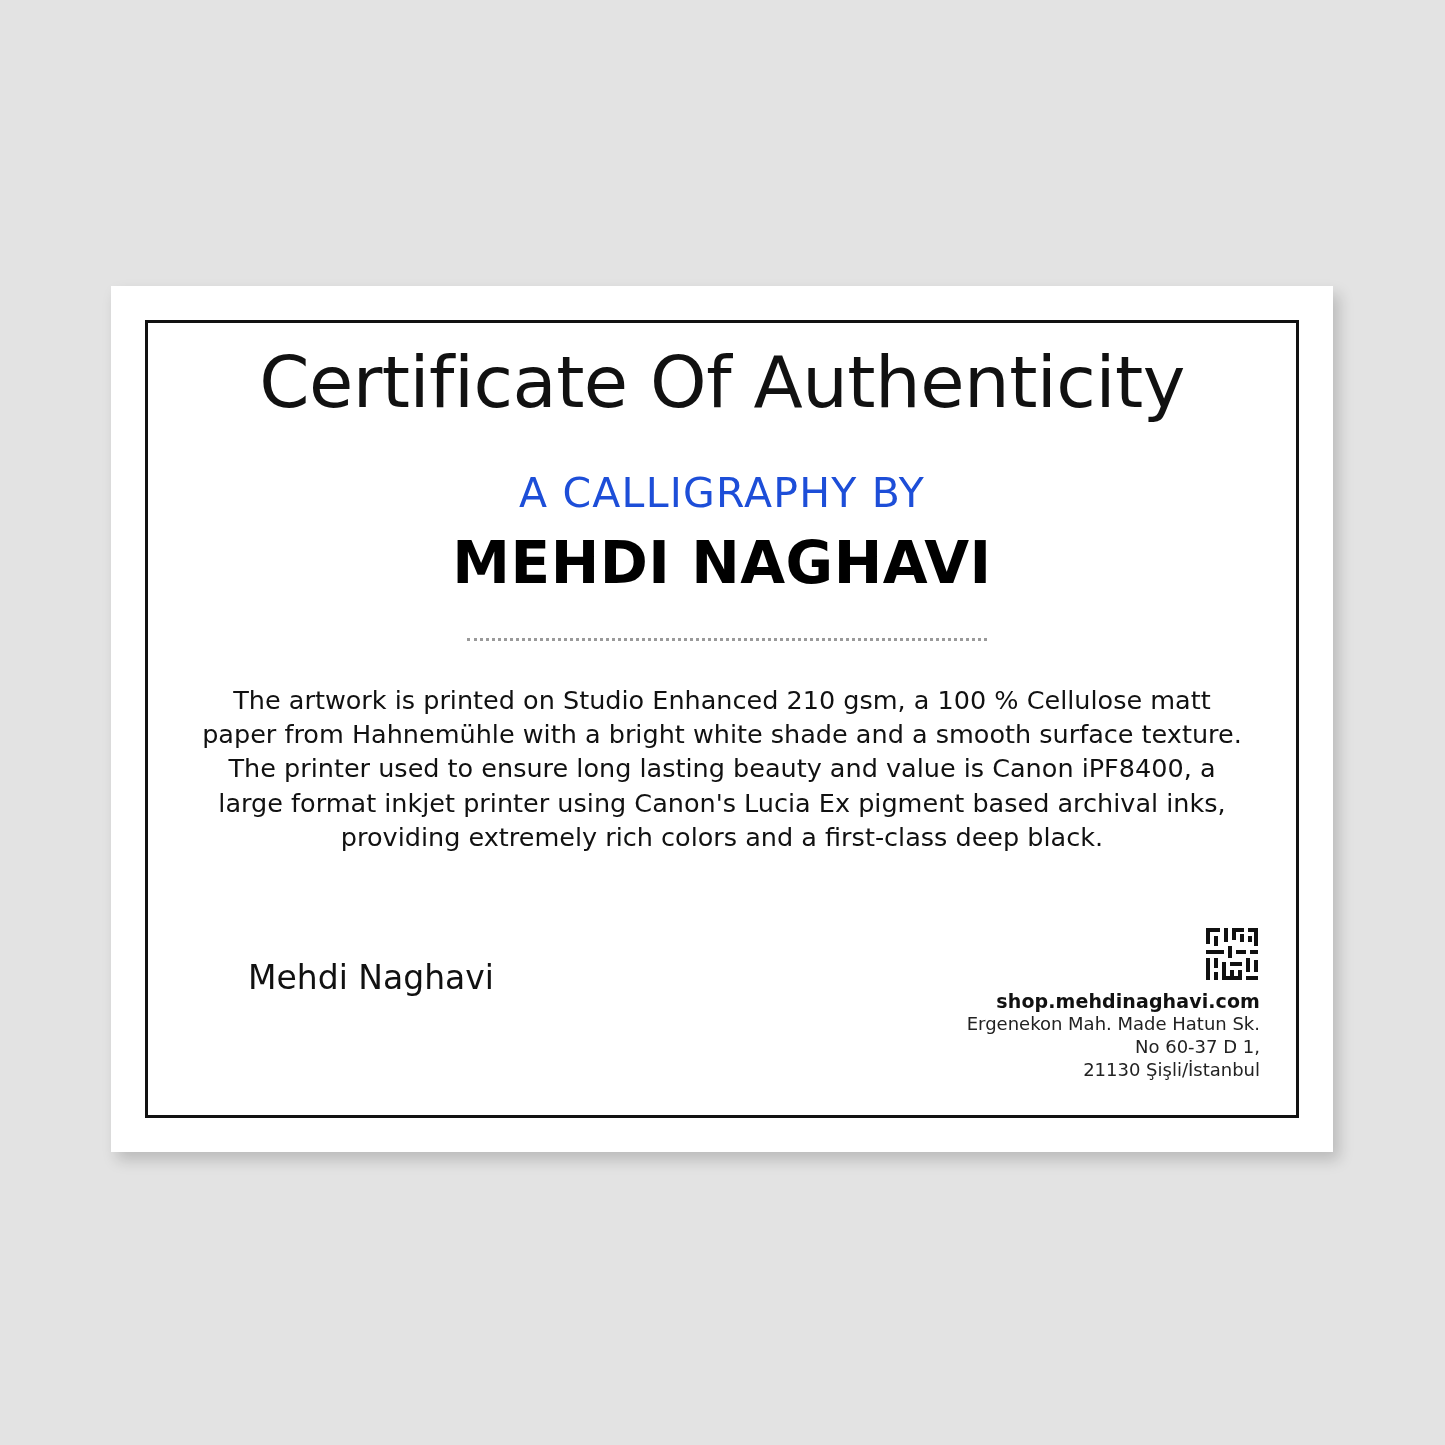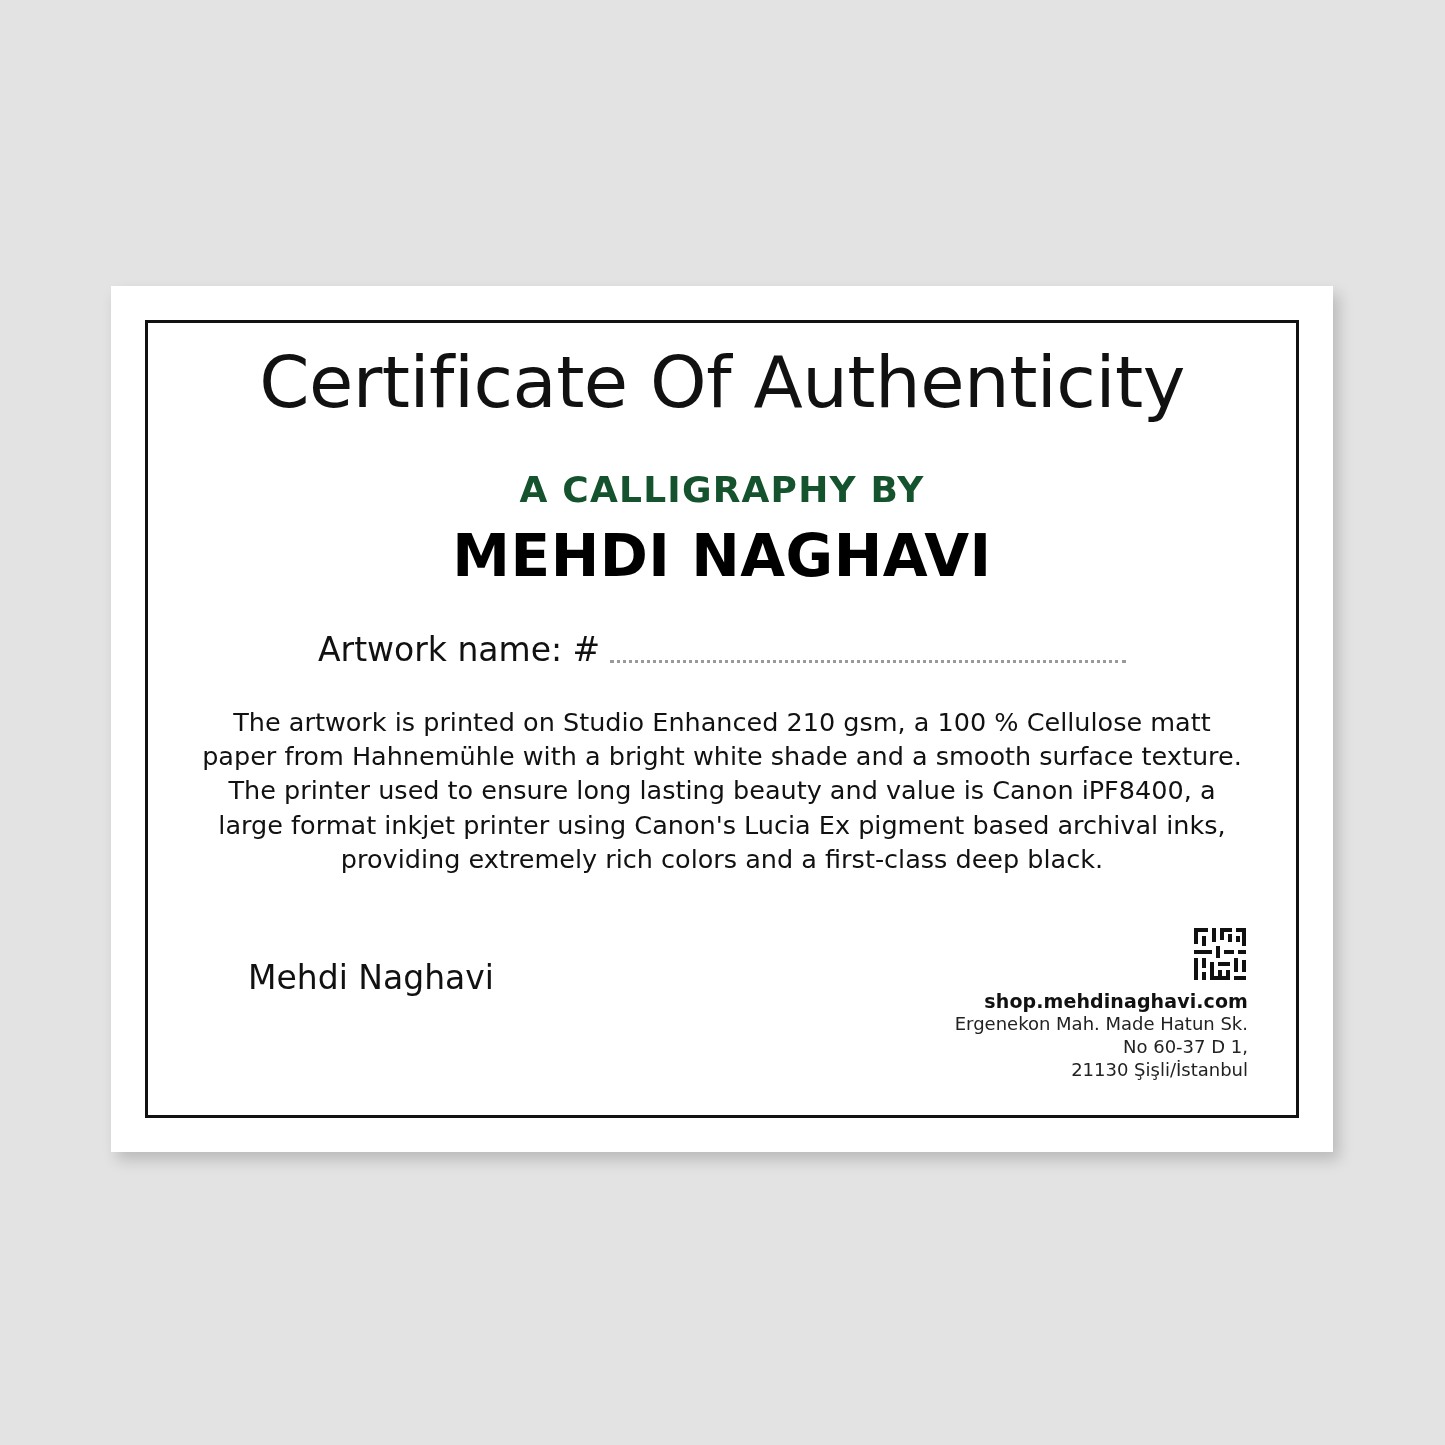--- a/index.html
+++ b/index.html
@@ -41,25 +41,25 @@
     font-family: "DejaVu Sans", sans-serif;
     font-weight: 400;
     font-size: 72px;
     line-height: 1.05;
     color: #111111;
     margin-top: 22px;
     letter-spacing: -0.5px;
   }
   .subtitle-by {
     text-align: center;
-    font-size: 36px;
-    color: #14532d;
+    font-size: 41px;
+    color: #1d4ed8;
     margin-top: 48px;
     letter-spacing: 1.2px;
-    font-weight: 700;
+    font-weight: 400;
   }
   .artist-name {
     text-align: center;
     font-size: 58px;
     font-weight: 700;
     color: #000000;
     margin-top: 12px;
     letter-spacing: 0.5px;
   }
   .made-line {
@@ -99,21 +99,21 @@
   }
   .signature {
     position: absolute;
     left: 100px;
     bottom: 118px;
     font-size: 33px;
     color: #111111;
   }
   .footer-block {
     position: absolute;
-    right: 48px;
+    right: 36px;
     bottom: 34px;
     text-align: right;
   }
   .kufic-mark {
     display: block;
     margin-left: auto;
     margin-bottom: 8px;
   }
   .shop-url {
     font-size: 19px;
@@ -136,21 +136,20 @@
     <div class="certificate-inner">
 
       <div class="title">Certificate Of Authenticity</div>
 
       <div class="subtitle-by">A  CALLIGRAPHY BY</div>
 
       <div class="artist-name">MEHDI NAGHAVI</div>
 
 
       <div class="artwork-row">
-        <span class="artwork-label">Artwork name: #</span>
         <span class="artwork-dots"></span>
       </div>
 
       <div class="description">The artwork is printed on Studio Enhanced 210 gsm, a 100 % Cellulose matt paper from Hahnemühle with a bright white shade and a smooth surface texture. The printer used to ensure long lasting beauty and value is Canon iPF8400, a large format inkjet printer using Canon's Lucia Ex pigment based archival inks, providing extremely rich colors and a first-class deep black.</div>
 
       <div class="signature">Mehdi Naghavi</div>
 
       <div class="footer-block">
         <svg class="kufic-mark" width="56" height="56" viewBox="0 0 56 56">
           <rect x="0" y="0" width="56" height="56" fill="#ffffff"></rect>

